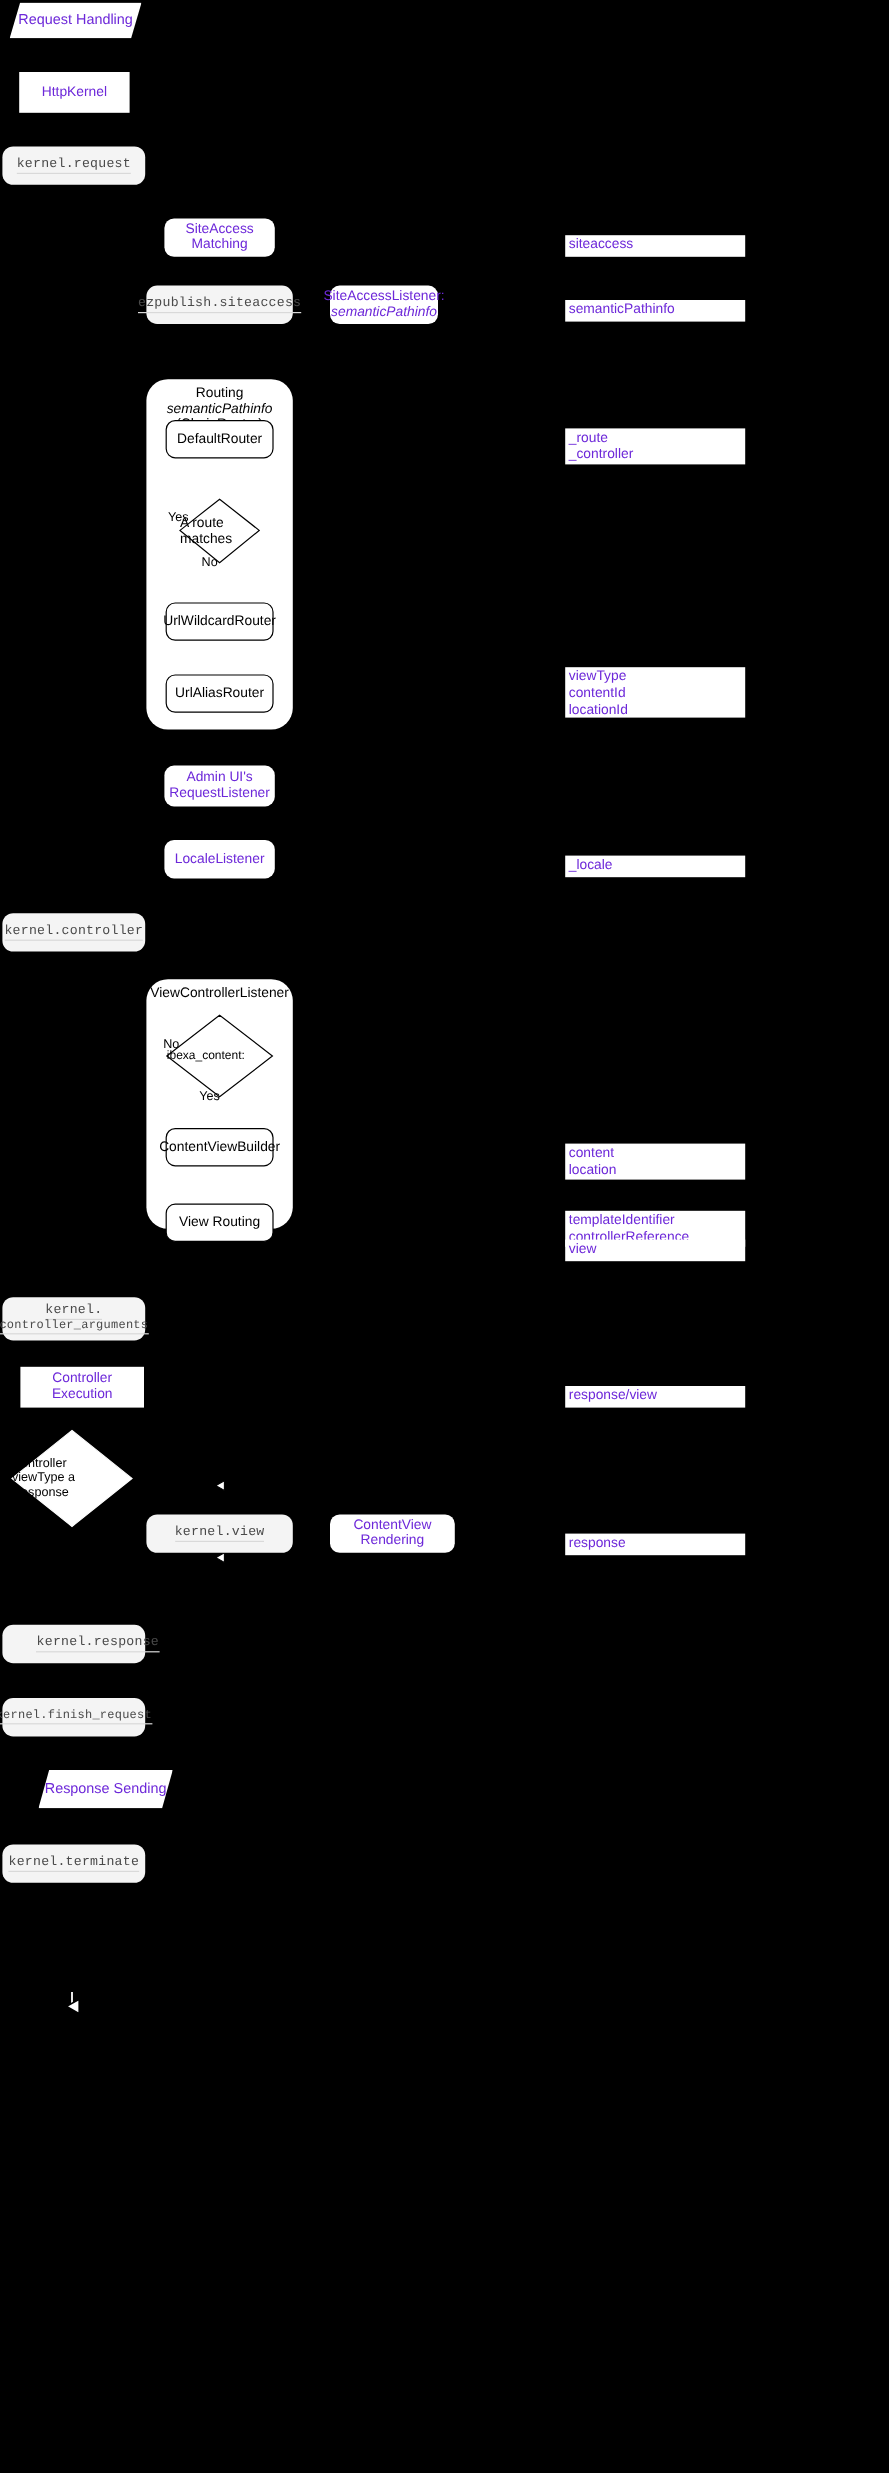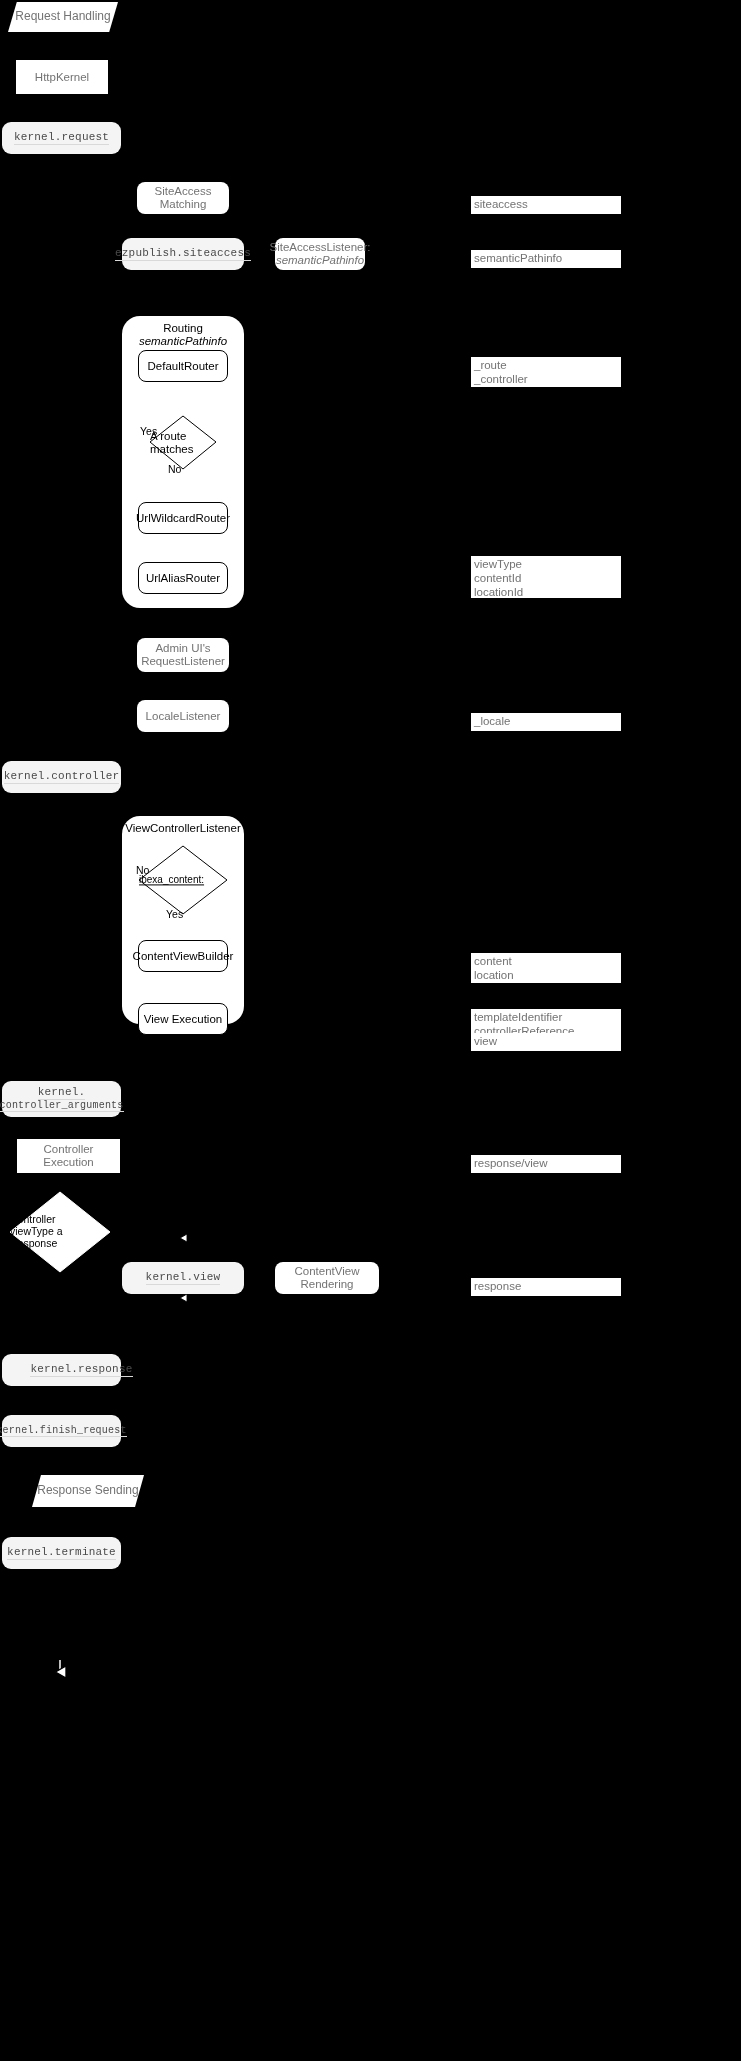--- a/index.html
+++ b/index.html
@@ -19,21 +19,21 @@
   }
 
   
   .node {
     position: absolute;
     box-sizing: border-box;
     display: flex;
     align-items: center;
     justify-content: center;
     text-align: center;
-    color: #737373;
+    color: #6d28d9;
     line-height: 1.12;
   }
 
   
   .rbox {
     background: #ffffff;
     border-radius: 8px;
     font-size: 11.5px;
   }
 
@@ -252,29 +252,29 @@
   </div>
 
   <div class="container" style="left:122px; top:816px; width:122px; height:208px;">
     <div class="container-title" style="top:6px;">ViewControllerListener</div>
 
     <div class="ibox" style="left:16px; top:124px; width:90px; height:32px;">
       <span>ContentViewBuilder</span>
     </div>
 
     <div class="ibox" style="left:16px; top:187px; width:90px; height:32px;">
-      <span>View Execution</span>
+      <span>View Routing</span>
     </div>
   </div>
 
   <svg class="overlay" viewBox="0 0 741 2061">
     <polygon points="183,846 227,880 183,914 139,880" fill="#ffffff" stroke="#000000" stroke-width="1"></polygon>
   </svg>
   <div class="diamond" style="left:139px; top:846px; width:88px; height:68px; background:transparent;">
-    <div class="dlabel" style="font-size:10px;text-decoration:underline;">ibexa_content:</div>
+    <div class="dlabel" style="font-size:10px;">ibexa_content:</div>
   </div>
   <div class="edge-label" style="left:136px; top:864px;">No</div>
   <div class="edge-label" style="left:166px; top:908px;">Yes</div>
 
   <div class="node ebox" style="left:2px; top:1081px; width:119px; height:36px; flex-direction:column;">
     <span class="ul">kernel.</span>
     <span class="ul" style="font-size:10px;">controller_arguments</span>
   </div>
 
   <div class="node plain" style="left:17px; top:1139px; width:103px; height:34px;">

